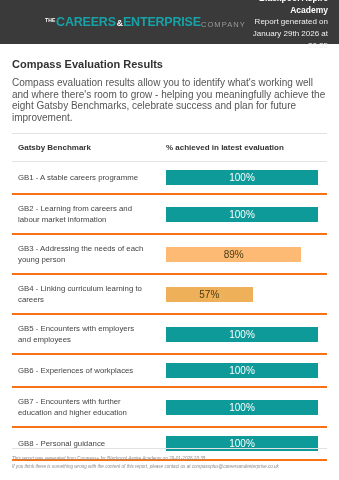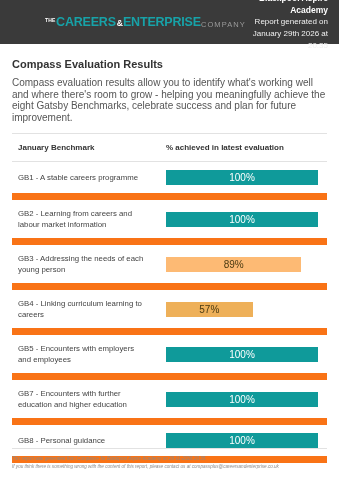--- a/index.html
+++ b/index.html
@@ -119,21 +119,21 @@
     vertical-align: middle;
   }
   .table th.col-bar {
     padding-left: 14px;
   }
   .table td {
     font-size: 7.8px;
     line-height: 11px;
     color: #444444;
     padding: 8px 6px 8px 6px;
-    border-bottom: 7px solid #f97316;
+    border-bottom: 2px solid #f97316;
     vertical-align: middle;
   }
   .col-name {
     width: 128px;
   }
   .col-bar {
     width: auto;
     padding-left: 14px !important;
     padding-right: 9px !important;
   }
@@ -201,21 +201,21 @@
 </div>
 
 <div class="content">
 
   <h1 class="page-title">Compass Evaluation Results</h1>
   <p class="page-intro">Compass evaluation results allow you to identify what's working well and where there's room to grow - helping you meaningfully achieve the eight Gatsby Benchmarks, celebrate success and plan for future improvement.</p>
 
   <table class="table">
     <thead>
       <tr>
-        <th class="col-name">January Benchmark</th>
+        <th class="col-name">Gatsby Benchmark</th>
         <th class="col-bar">% achieved in latest evaluation</th>
       </tr>
     </thead>
     <tbody id="table-body">
         <tr>
           <td class="col-name">GB1 - A stable careers programme</td>
           <td class="col-bar">
             <div class="bar-track">
               <div class="bar-fill" style="width: 100%; background: rgb(15, 154, 154);">
                 <span class="bar-label">100%</span>
@@ -248,20 +248,30 @@
           <td class="col-bar">
             <div class="bar-track">
               <div class="bar-fill amber" style="width: 57%; background: rgb(238, 176, 89);">
                 <span class="bar-label">57%</span>
               </div>
             </div>
           </td>
         </tr>
         <tr>
           <td class="col-name">GB5 - Encounters with employers and employees</td>
+          <td class="col-bar">
+            <div class="bar-track">
+              <div class="bar-fill" style="width: 100%; background: rgb(15, 154, 154);">
+                <span class="bar-label">100%</span>
+              </div>
+            </div>
+          </td>
+        </tr>
+        <tr>
+          <td class="col-name">GB6 - Experiences of workplaces</td>
           <td class="col-bar">
             <div class="bar-track">
               <div class="bar-fill" style="width: 100%; background: rgb(15, 154, 154);">
                 <span class="bar-label">100%</span>
               </div>
             </div>
           </td>
         </tr>
         <tr>
           <td class="col-name">GB7 - Encounters with further education and higher education</td>

